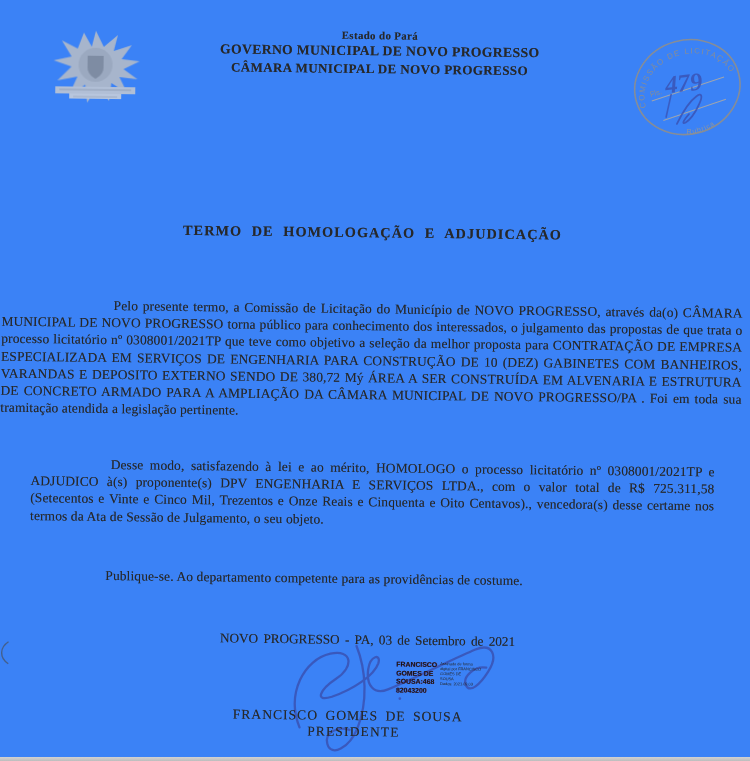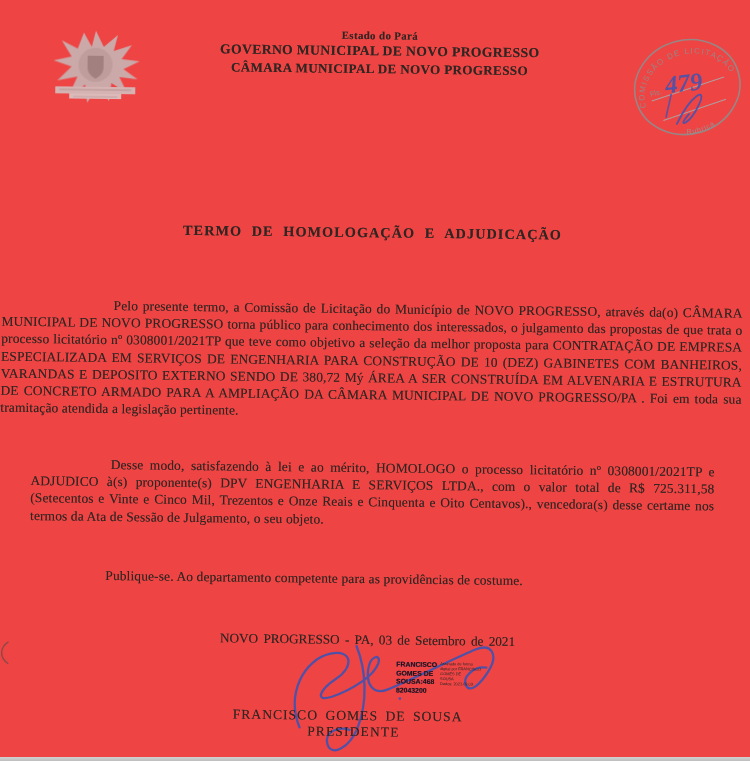--- a/index.html
+++ b/index.html
@@ -1,18 +1,18 @@
 <!DOCTYPE html>
 <html lang="pt"><head>
 <meta charset="utf-8">
 <style>
   html,body { margin:0; padding:0; background:#e9e9e9; }
   .page {
     position:relative; width:750px; height:761px; margin:0 auto;
-    background:#ef4444; overflow:hidden;
+    background:#3b82f6; overflow:hidden;
     font-family:"Liberation Serif", serif;
     color:rgba(38,35,32,0.9);
   }
   .tilt { position:absolute; inset:0; transform:rotate(0.7deg); transform-origin:30px 30px; }
   .doc-text { text-shadow:0 0 0.5px rgba(40,38,35,0.55); }
 
   .coat { position:absolute; left:50px; top:30px; width:94px; height:84px; filter:blur(0.4px); }
 
   .header { position:absolute; left:155px; top:25px; width:450px; text-align:center; }
   .header .h1 { font-size:10.8px; font-weight:bold; letter-spacing:0.4px; }

